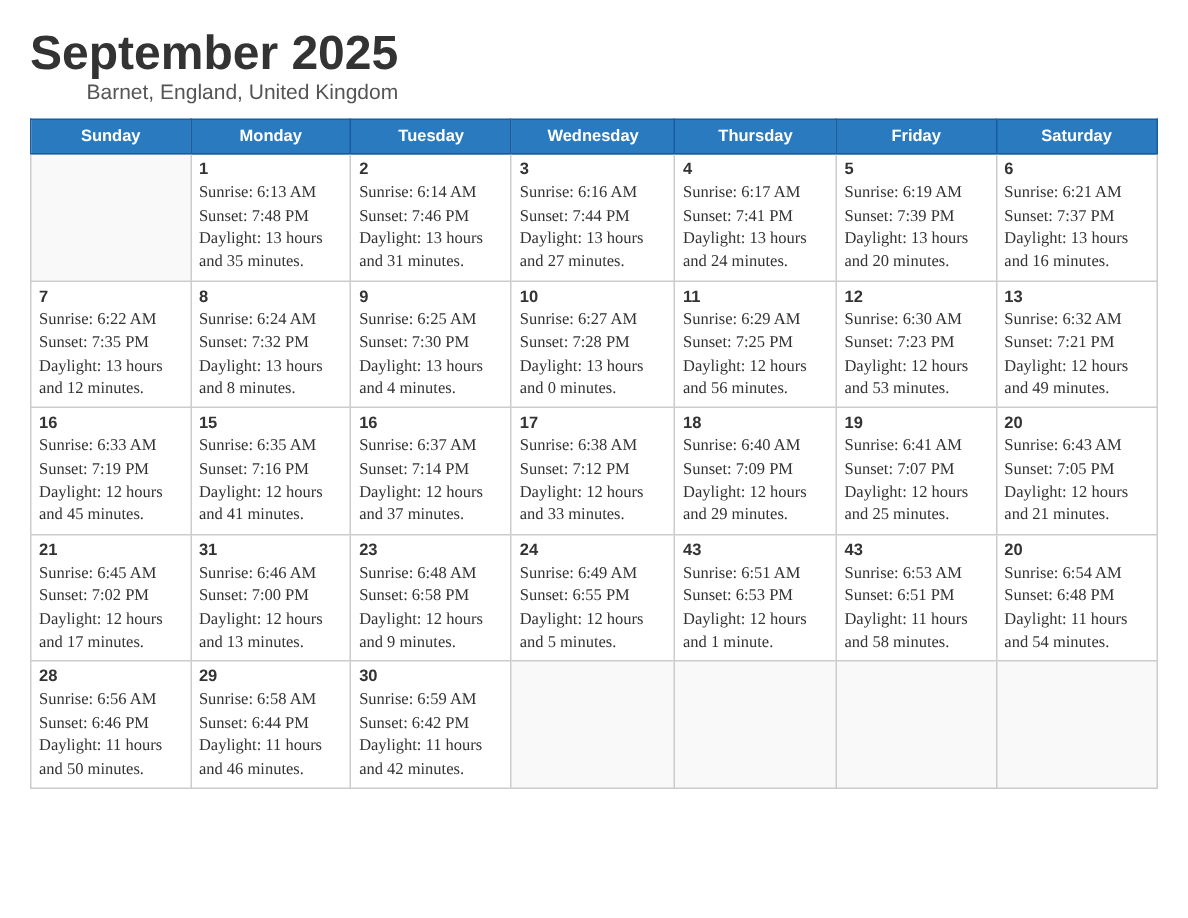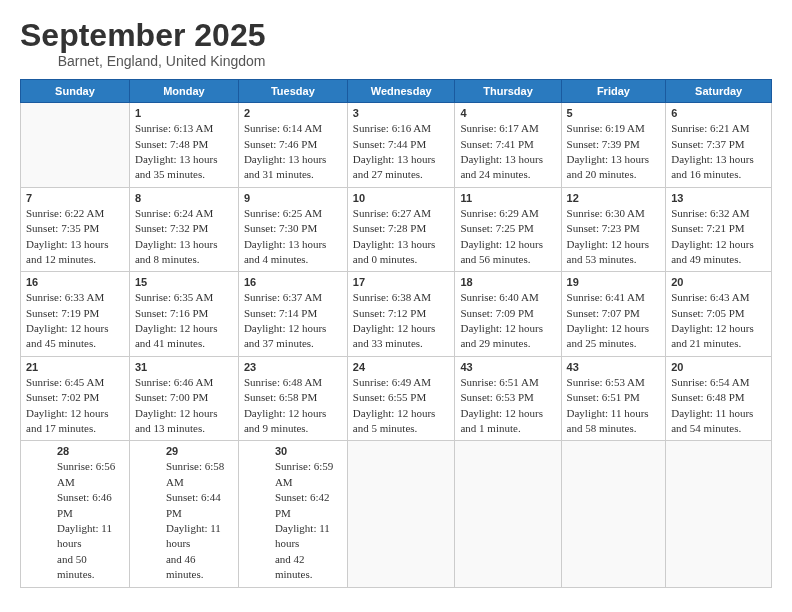--- a/index.html
+++ b/index.html
@@ -84,21 +84,20 @@
       font-size: 11px;
       line-height: 1.4;
       color: #333;
       font-family: Liberation Serif, serif;
     }
     .empty-cell {
       background: #f9f9f9;
     }
     tr:last-child td {
       height: 70px;
-      padding-left: 36px;
     }
   </style>
 </head>
 <body>
 
 <div class="page">
   <div class="header">
     <div class="title-section">
       <div class="month-title">September 2025</div>
       <div class="location">Barnet, England, United Kingdom</div>

